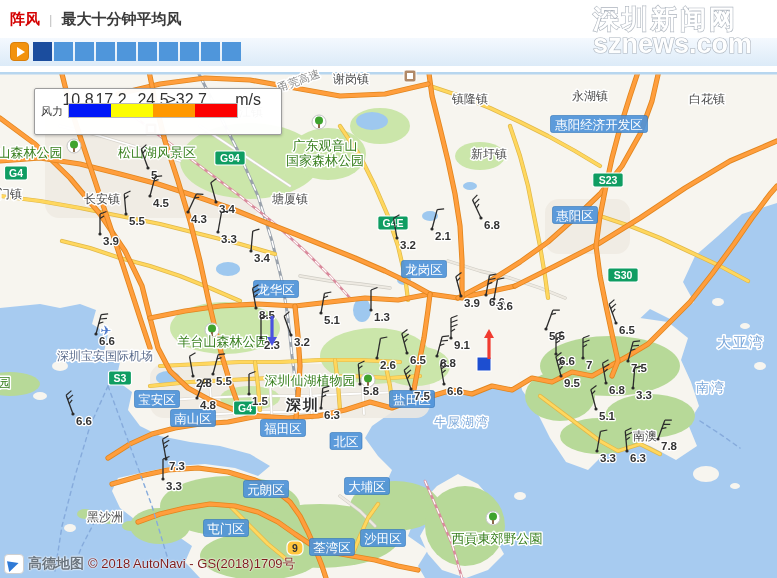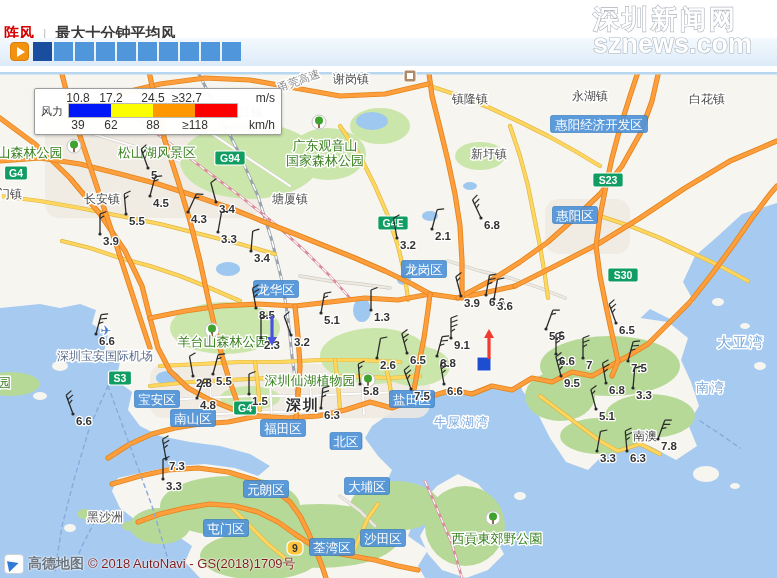--- a/index.html
+++ b/index.html
@@ -1,20 +1,20 @@
 <!DOCTYPE html>
 <html><head>
 <meta charset="utf-8">
 <style>
   html,body{margin:0;padding:0;}
   .app{position:relative;width:777px;height:578px;overflow:hidden;background:#fff;
        font-family:"Liberation Sans","DejaVu Sans",sans-serif;}
   
-  .header{position:absolute;top:14px;left:0;right:0;height:38px;background:#fff;
-          display:flex;align-items:center;padding-left:4px;box-sizing:border-box;}
+  .header{position:absolute;top:0;left:0;right:0;height:38px;background:#fff;
+          display:flex;align-items:center;padding-left:10px;box-sizing:border-box;}
   .header .title{color:#d40000;font-size:15px;font-weight:bold;}
   .header .divider{color:#c3c3c3;font-size:13px;margin:0 9px;}
   .header .subtitle{color:#3a3a3a;font-size:15px;font-weight:bold;}
   
   .watermark{position:absolute;top:3px;right:6px;z-index:30;pointer-events:none;margin-left:28px;}
   
   .playbar{position:absolute;top:38px;left:0;right:0;height:28px;
            background:linear-gradient(#f4f9fe,#dcebf8);border-bottom:1px solid #c6d9ec;}
   .playbtn{position:absolute;left:10px;top:4px;width:19px;height:19px;background:#f2920e;
            border:1px solid #d87f0c;border-radius:4px;box-sizing:border-box;cursor:pointer;}
@@ -28,21 +28,21 @@
   .map svg{display:block;}
   
   .legend{position:absolute;left:34px;top:88px;z-index:20;background:rgba(255,255,255,.96);
           border:1px solid #9d9d9d;border-radius:2px;box-shadow:0 1px 3px rgba(0,0,0,.25);
           padding:2px 6px 3px 6px;display:flex;align-items:center;}
   .legend-label{font-size:11px;color:#333;margin-right:6px;}
   .legend-body{position:relative;width:206px;height:40px;}
   .legend-bar{position:absolute;left:0;top:13px;width:168px;height:13px;display:flex;
           outline:1px solid #bbb;}
   .legend-bar div{height:13px;width:42px;}
-  .lrow{position:absolute;left:0;width:206px;height:12px;font-size:12px;color:#333;padding-left:14px;}
+  .lrow{position:absolute;left:0;width:206px;height:12px;font-size:16px;color:#333;}
   .lrow.top{top:0;} .lrow.bottom{top:27px;}
   .lrow span{position:absolute;transform:translateX(-50%);white-space:nowrap;}
   .lrow .unit{right:14px;left:auto;transform:none;}
   
   .timestamp{position:absolute;top:81px;right:4px;z-index:20;color:#fe0202;
              font-size:15px;font-weight:bold;letter-spacing:.5px;
              text-shadow:0 0 2px #fff,0 0 2px #fff;}
   
   .attribution{position:absolute;left:4px;bottom:4px;z-index:20;display:flex;
                align-items:center;gap:4px;}
@@ -827,27 +827,20 @@
           <span style="left: 84px;">24.5</span>
           <span style="left: 118px; text-decoration: underline;">≥32.7</span>
           <span class="unit">m/s</span>
         </div>
       <div class="legend-bar" id="legend-bar">
           <div style="background: rgb(0, 23, 248);"></div>
           <div style="background: rgb(252, 252, 2);"></div>
           <div style="background: rgb(255, 152, 0);"></div>
           <div style="background: rgb(252, 0, 0);"></div>
         </div>
-      <div class="lrow bottom" id="legend-bottom">
-          <span style="left: 9px;">39</span>
-          <span style="left: 42px;">62</span>
-          <span style="left: 84px;">88</span>
-          <span style="left: 126px;">≥118</span>
-          <span class="unit">km/h</span>
-        </div>
     </div>
   </div>
 
 
   <div class="attribution">
     <span class="amap-icon"></span>
     <span class="brand">高德地图</span>
     <span class="copyright">© 2018 AutoNavi - GS(2018)1709号</span>
   </div>
 

